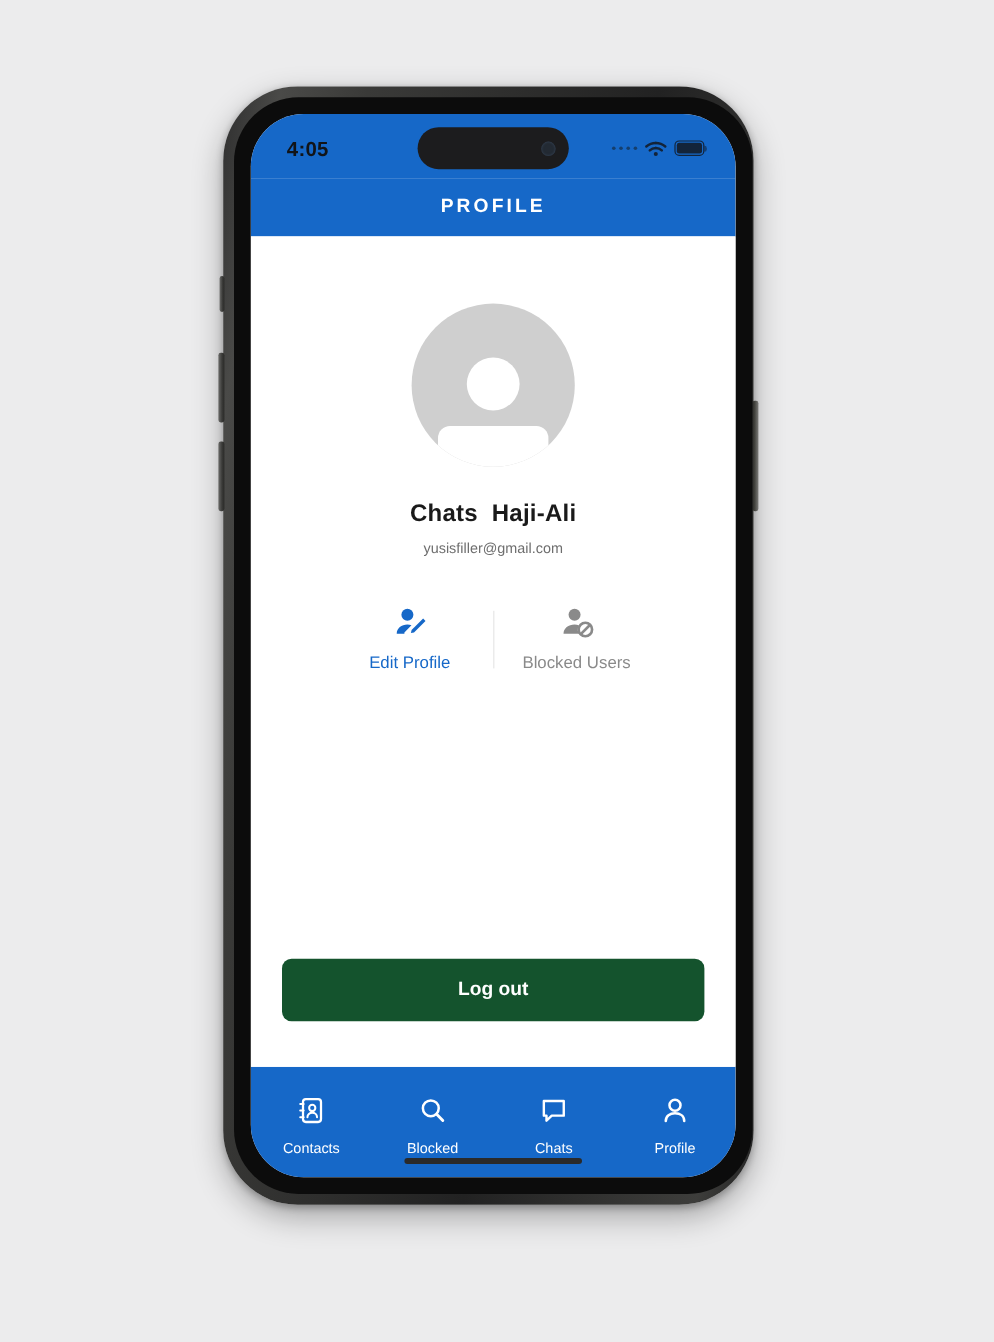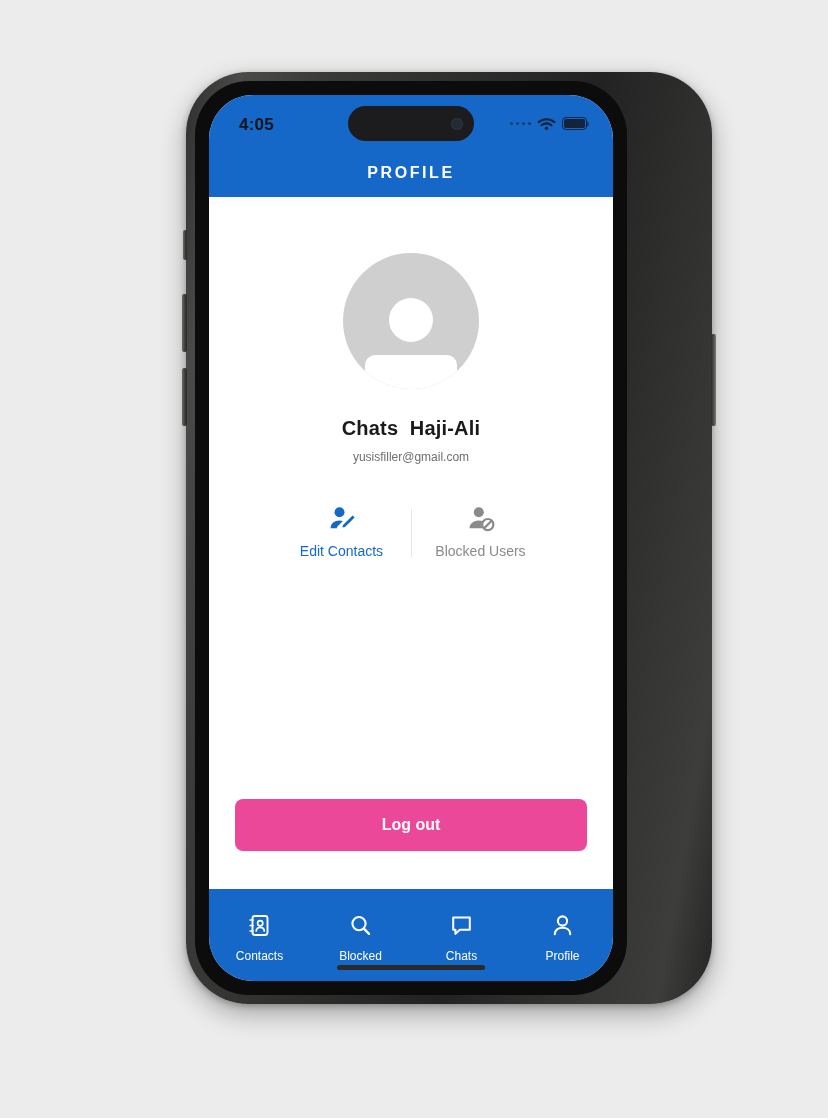--- a/index.html
+++ b/index.html
@@ -13,21 +13,21 @@
     font-family: "Liberation Sans", sans-serif;
     overflow: hidden;
     position: relative;
   }
 
   
   #phone-frame {
     position: absolute;
     left: 186px;
     top: 72px;
-    width: 526px;
+    width: 442px;
     height: 932px;
     border-radius: 62px;
     background: linear-gradient(100deg, #2e2e2e 0%, #4a4a48 8%, #3a3a38 20%, #222 60%, #3d3d3b 92%, #242424 100%);
     box-shadow: 0 10px 26px rgba(0,0,0,0.30), 0 2px 6px rgba(0,0,0,0.25);
     padding: 0;
     box-sizing: border-box;
   }
   #phone-inner-bezel {
     position: absolute;
     left: 9px;
@@ -274,21 +274,21 @@
     height: 48px;
     background: #e6e6e6;
   }
 
   #logout-button {
     position: absolute;
     left: 26px;
     right: 26px;
     bottom: 38px;
     height: 52px;
-    background: #ec4899;
+    background: #14532d;
     border: none;
     border-radius: 8px;
     color: #ffffff;
     font-size: 16px;
     font-weight: 700;
     font-family: "Liberation Sans", sans-serif;
     cursor: pointer;
   }
 
   
@@ -382,21 +382,21 @@
         <div id="actions-row">
 
           <div class="action-item" id="action-edit-profile">
             <span>
               <svg width="28" height="26" viewBox="0 0 28 26">
                 <circle cx="11.5" cy="6.2" r="5" fill="#1668c8"></circle>
                 <path d="M2.6 22.2c0-4.6 4-7.7 8.9-7.7 1.2 0 2.4 0.2 3.4 0.6L9 21.1v1.1z" fill="#1668c8"></path>
                 <path d="M24.6 9.4l2 2-9.6 9.6-2.6 0.6 0.6-2.6z" fill="#1668c8"></path>
               </svg>
             </span>
-            <span class="action-label">Edit Contacts</span>
+            <span class="action-label">Edit Profile</span>
           </div>
 
           <div id="actions-divider"></div>
 
           <div class="action-item" id="action-blocked-users">
             <span>
               <svg width="28" height="26" viewBox="0 0 28 26">
                 <circle cx="11.8" cy="6.2" r="5" fill="#8a8a8a"></circle>
                 <path d="M2.6 22.2c0-4.7 4.1-7.8 9.2-7.8 1.3 0 2.5 0.2 3.6 0.6a7 7 0 0 0 0.2 7.2z" fill="#8a8a8a"></path>
                 <circle cx="20.8" cy="18.6" r="5.6" fill="none" stroke="#8a8a8a" stroke-width="2.2"></circle>

